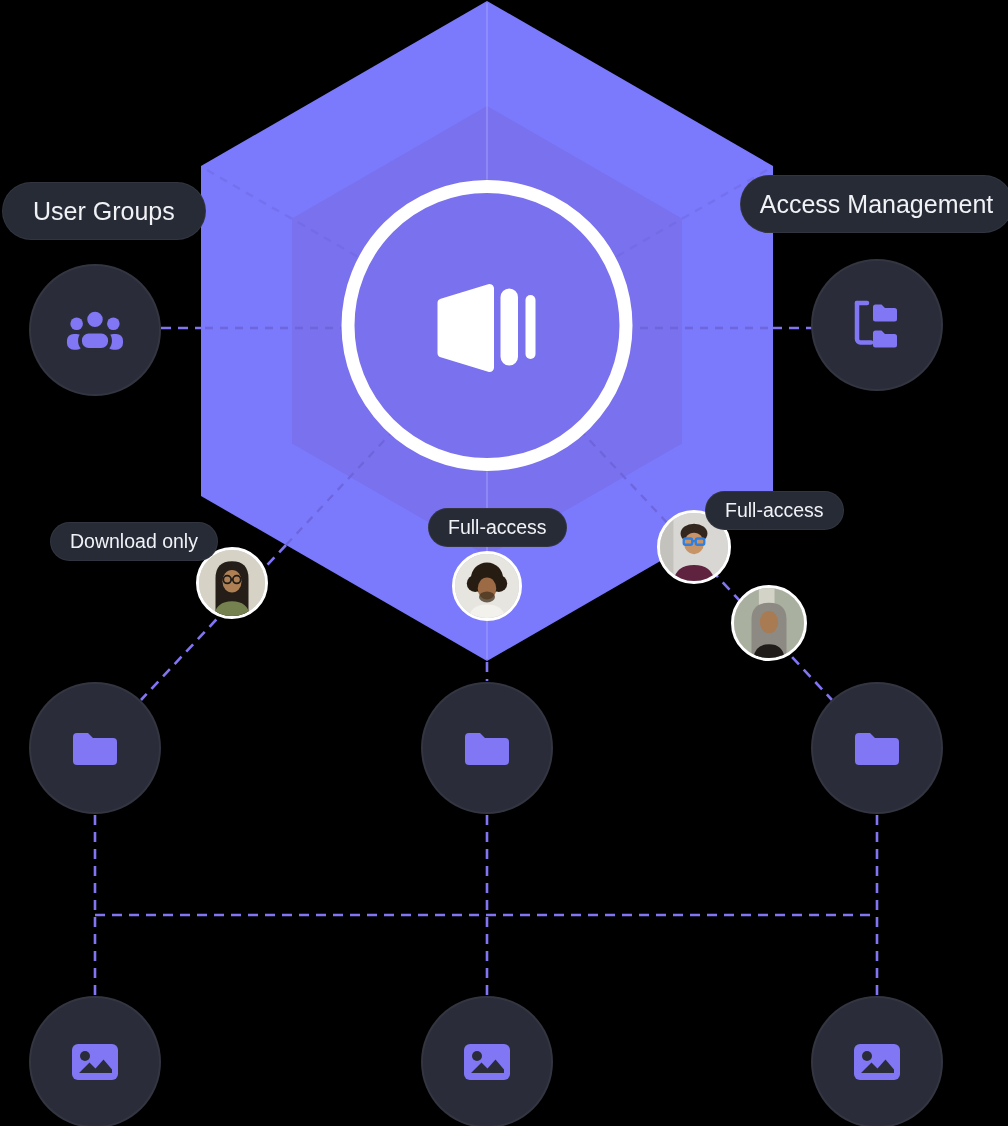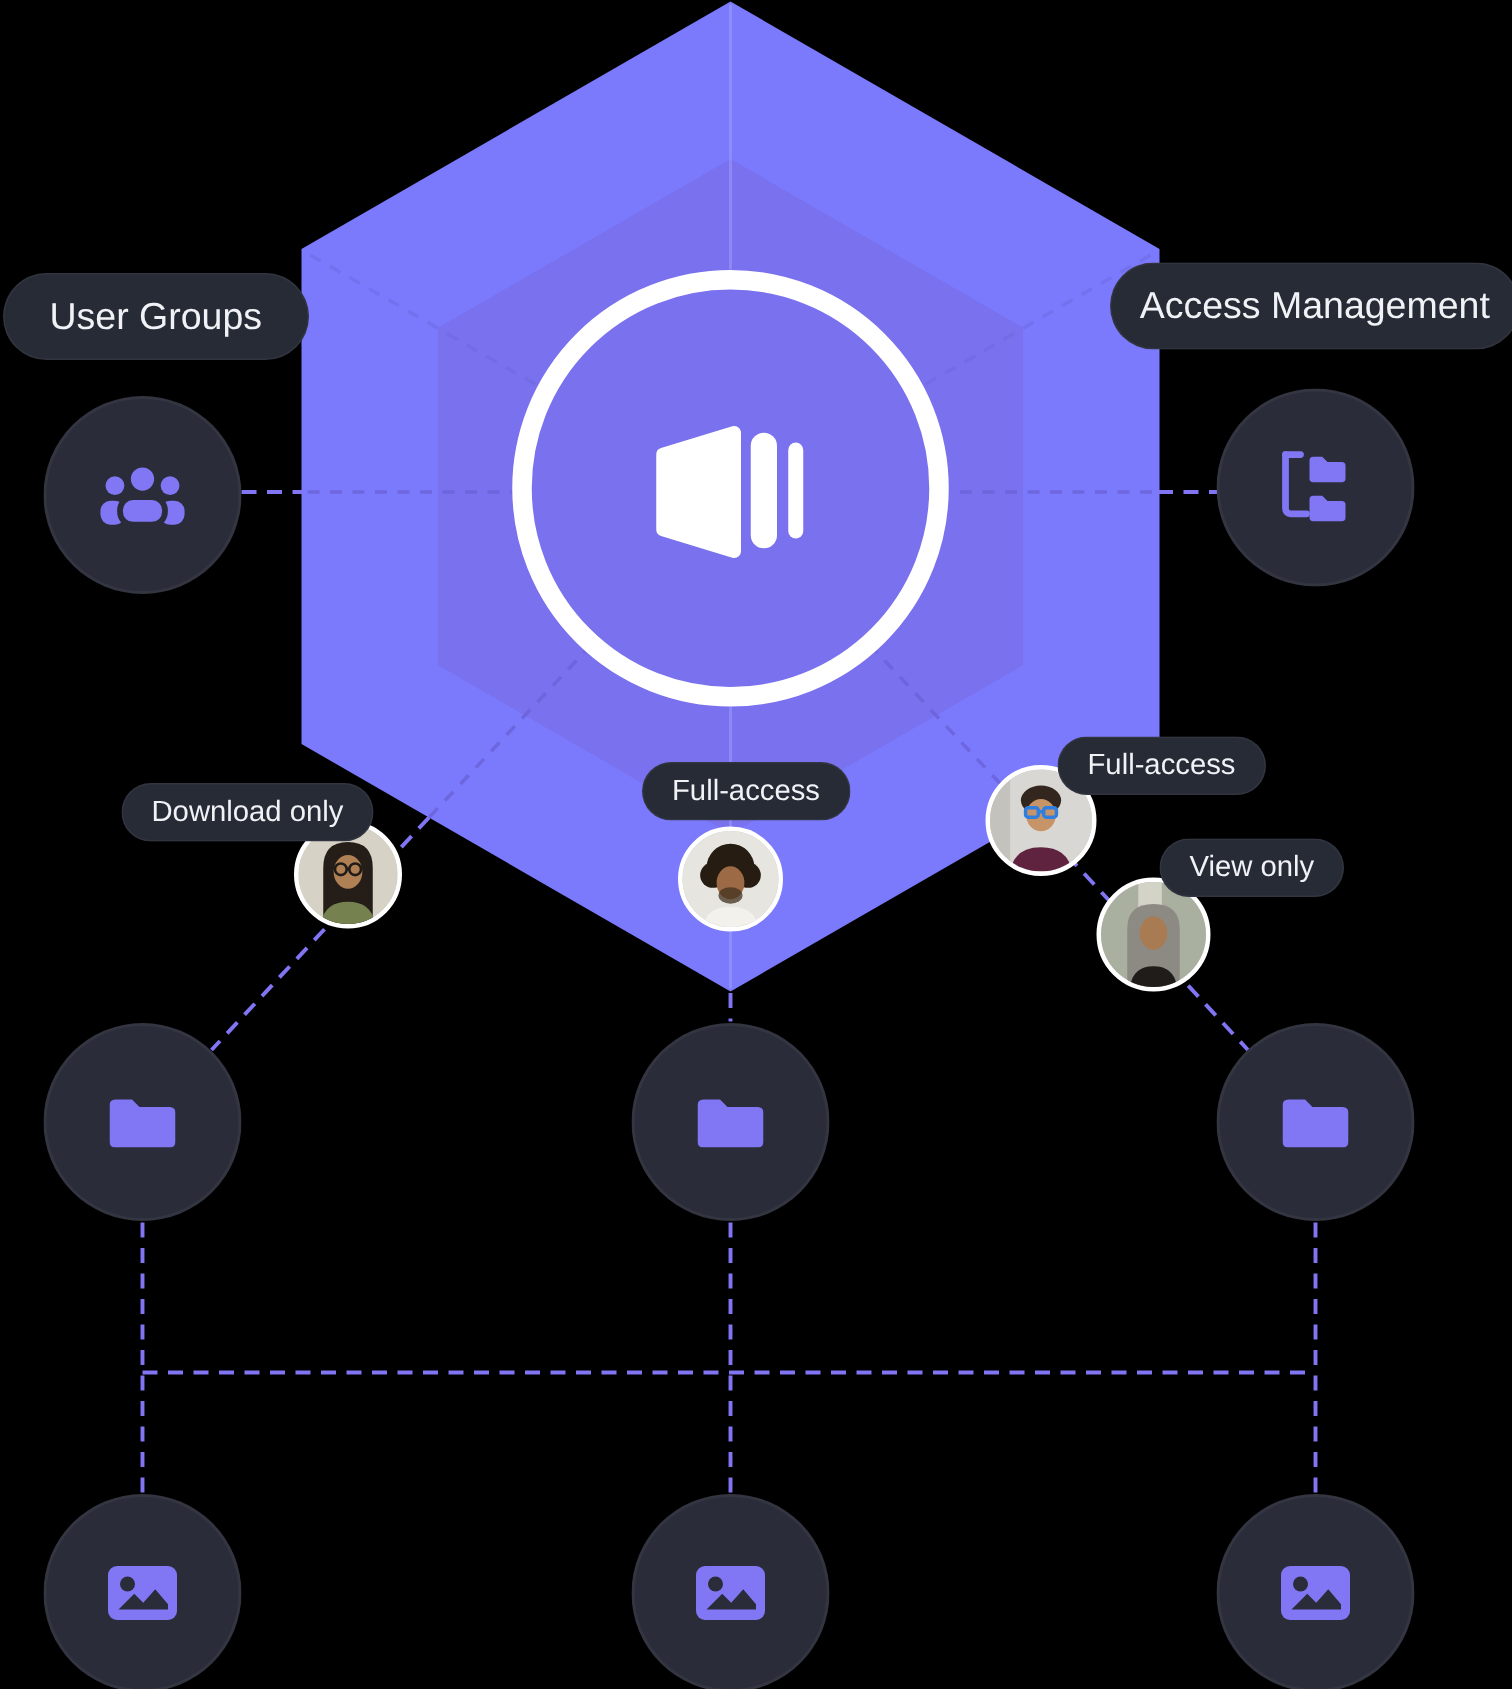--- a/index.html
+++ b/index.html
@@ -107,21 +107,21 @@
       <path d="M19 76 V33 q0-20 19-20 q19 0 19 20 V76 Z" fill="#241d18"></path>
       <ellipse cx="38" cy="36" rx="11" ry="13" fill="#b08055"></ellipse>
       <g stroke="#1f1b18" stroke-width="2" fill="none">
         <circle cx="32.5" cy="34" r="4.5"></circle>
           <circle cx="43.5" cy="34" r="4.5"></circle>
         <line x1="37" y1="34" x2="39" y2="34"></line>
       </g>
       <path d="M17 76 q3-17 21-17 q18 0 21 17 Z" fill="#75814f"></path>
     </svg>
   </div>
-  <div class="pill small" style="left:81px;top:522px;">
+  <div class="pill small" style="left:50px;top:522px;">
     <span>Download only</span>
   </div>
 
   <div class="avatar" style="left:452px;top:551px;width:70px;height:70px;">
     <svg viewBox="0 0 76 76">
       <rect width="76" height="76" fill="#e7e5e0"></rect>
       <circle cx="38" cy="29" r="19" fill="#261c12"></circle>
       <circle cx="24" cy="35" r="10" fill="#261c12"></circle>
       <circle cx="52" cy="35" r="10" fill="#261c12"></circle>
       <ellipse cx="38" cy="41" rx="11" ry="13" fill="#9c6b45"></ellipse>
@@ -153,23 +153,20 @@
 
   <div class="avatar" style="left:731px;top:585px;width:76px;height:76px;">
     <svg viewBox="0 0 76 76">
       <rect width="76" height="76" fill="#aab0a0"></rect>
       <rect x="27" width="17" height="76" fill="#e6e2d8" opacity="0.7"></rect>
       <path d="M19 76 V34 q0-18 19-18 q19 0 19 18 V76 Z" fill="#8d8a84"></path>
       <ellipse cx="38" cy="37" rx="10" ry="12" fill="#a87b52"></ellipse>
       <path d="M21 76 q2-15 17-15 q15 0 17 15 Z" fill="#1f1c1a"></path>
     </svg>
   </div>
-  <div class="pill small" style="left:773px;top:559px;">
-    <span>View only</span>
-  </div>
 
   <div class="node" style="left:29px;top:682px;">
     <svg width="44" height="33" viewBox="0 0 44 33">
       <path d="M0 5 q0-4 4-4 h11 l5 5 h20 q4 0 4 4 v19 q0 4-4 4 h-36 q-4 0-4-4 Z" fill="#8177f5"></path>
     </svg>
   </div>
   <div class="node" style="left:421px;top:682px;">
     <svg width="44" height="33" viewBox="0 0 44 33">
       <path d="M0 5 q0-4 4-4 h11 l5 5 h20 q4 0 4 4 v19 q0 4-4 4 h-36 q-4 0-4-4 Z" fill="#8177f5"></path>
     </svg>

